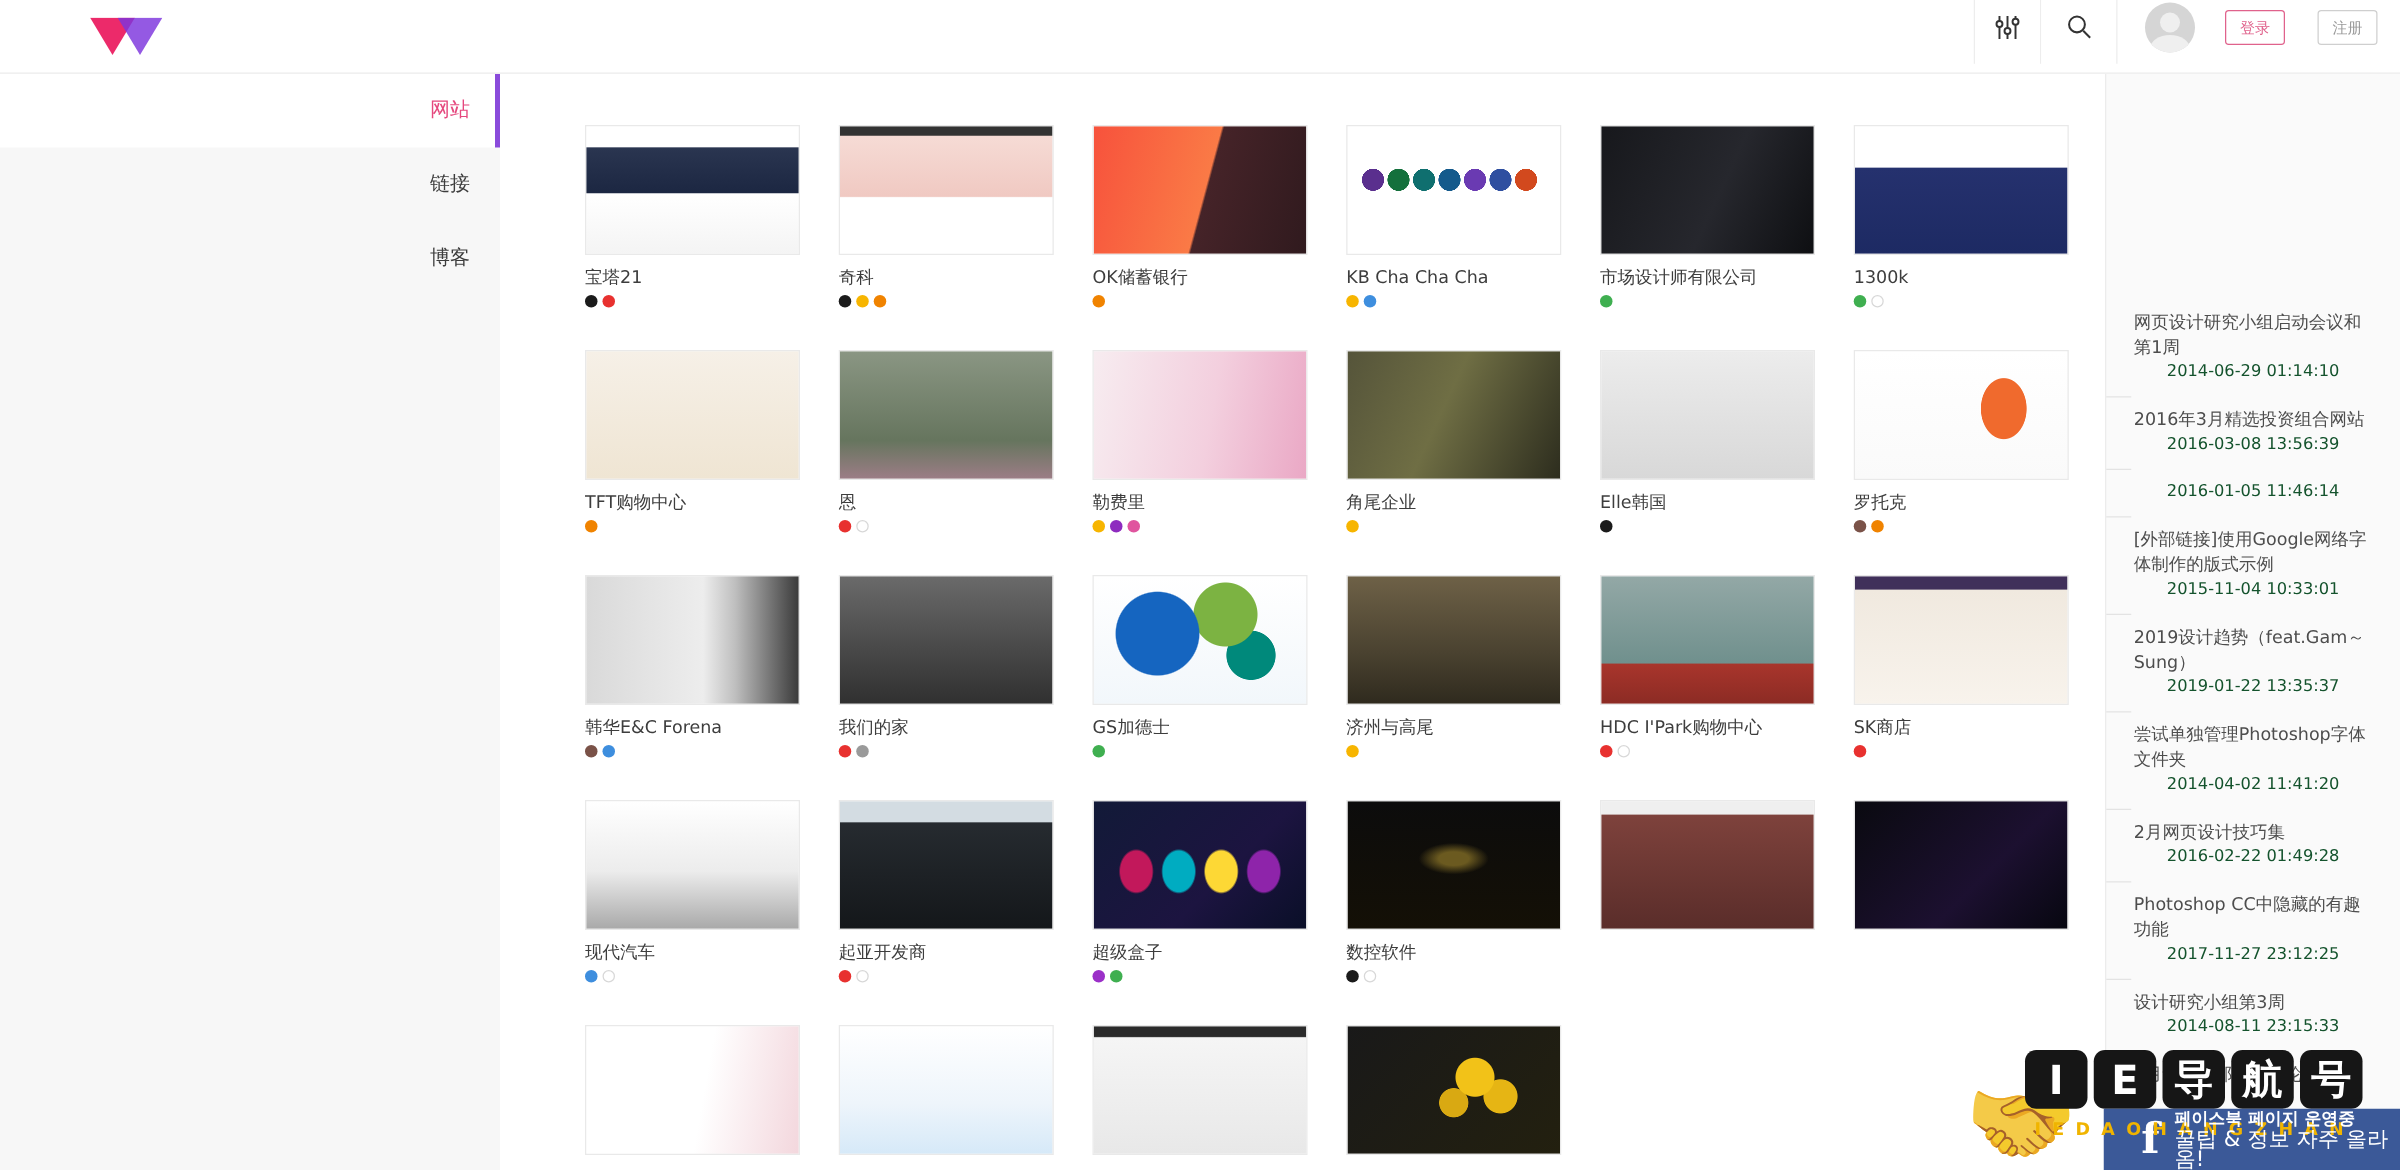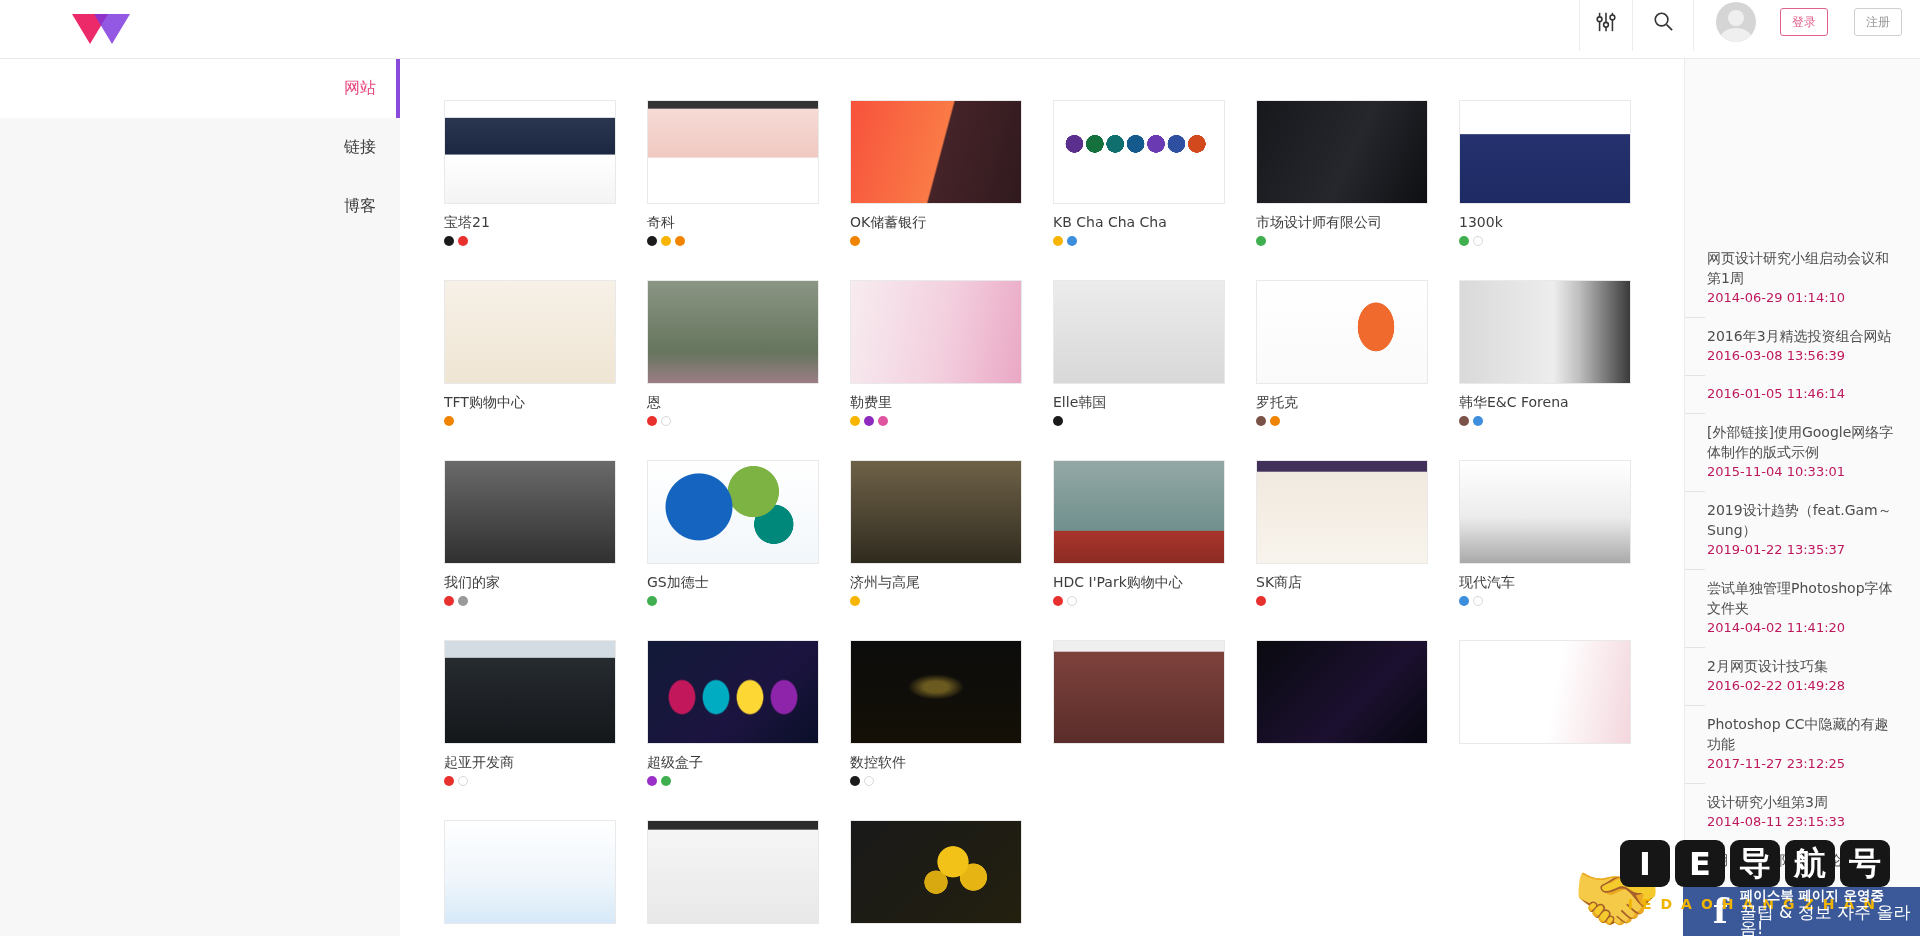--- a/index.html
+++ b/index.html
@@ -31,38 +31,38 @@
 
   
   .sidenav{position:absolute;left:0;top:59px;width:400px;height:877px;background:#f7f7f7;z-index:20}
   .side-item{height:59px;display:flex;align-items:center;justify-content:flex-end;
     padding-right:24px;font-size:16px;color:#3c3c3c;cursor:pointer;position:relative}
   .side-item.active{background:#fff;color:var(--accent-pink)}
   .side-item.active .active-bar{position:absolute;right:0;top:0;width:4px;height:59px;
     background:var(--accent-purple)}
 
   
-  .main{position:absolute;left:400px;top:59px;width:1284px;height:877px;background:#fff;
+  .main{position:absolute;left:424px;top:59px;width:1284px;height:877px;background:#fff;
     padding:41px 0 0 44px}
   .grid{width:1203px;display:flex;flex-wrap:wrap;column-gap:31px}
   .card{width:172px;margin-bottom:34px;cursor:pointer}
   .thumb{width:172px;height:104px;border:1px solid #e9e9e9;background-size:cover}
   .card-title{margin-top:9px;font-size:14px;line-height:18px;color:#3d3d3d;
     white-space:nowrap;overflow:hidden}
   .dots{margin-top:5px;height:10px;display:flex;gap:4px}
   .dot{width:10px;height:10px;border-radius:50%}
   .dot.hollow{border:1px solid #d8d8d8}
 
   
   .rightbar{position:absolute;right:0;top:59px;width:236px;height:877px;background:#fafafa;
     border-left:1px solid #ececec;z-index:25;padding-top:180px}
   .article{padding:9px 22px;cursor:pointer;position:relative}
   .article + .article::before{content:"";position:absolute;left:0;top:0;width:20px;height:1px;background:#e3e3e3}
   .article-title{font-size:14px;line-height:20px;color:#4d4d4d}
-  .article-date{font-size:13px;line-height:20px;color:#be185d;text-align:left}
+  .article-date{font-size:13px;line-height:20px;color:#14532d;text-align:center}
 
   
   .watermark{position:absolute;right:0;bottom:0;width:430px;height:150px;z-index:40;pointer-events:none}
   .handshake{position:absolute;right:258px;bottom:2px;font-size:72px;line-height:1;
     filter:grayscale(.2)}
   .stamps{position:absolute;right:30px;bottom:49px;display:flex;gap:5px}
   .stamp{width:50px;height:47px;background:var(--stamp-dark);border-radius:9px;color:#fff;
     display:flex;align-items:center;justify-content:center;font-size:32px;font-weight:bold}
   .latin{position:absolute;right:36px;bottom:24px;color:var(--latin-yellow);font-weight:bold;
     font-size:14px;letter-spacing:9px;z-index:2;white-space:nowrap}
@@ -195,20 +195,27 @@
       <div class="card">
         <div class="thumb" style="background: linear-gradient(100deg, rgb(247, 236, 240) 0%, rgb(243, 207, 222) 55%, rgb(234, 168, 197) 100%);"></div>
         <div class="card-title">勒费里</div>
         <div class="dots">
           <span class="dot" style="background: rgb(247, 181, 0);"></span>
           <span class="dot" style="background: rgb(142, 43, 191);"></span>
           <span class="dot" style="background: rgb(224, 85, 159);"></span>
         </div>
       </div>
       <div class="card">
+        <div class="thumb" style="background: linear-gradient(115deg, rgb(85, 84, 58) 0%, rgb(111, 110, 68) 45%, rgb(45, 45, 30) 100%);"></div>
+        <div class="card-title">角尾企业</div>
+        <div class="dots">
+          <span class="dot" style="background: rgb(247, 181, 0);"></span>
+        </div>
+      </div>
+      <div class="card">
         <div class="thumb" style="background: linear-gradient(rgb(236, 236, 236) 0%, rgb(216, 216, 216) 100%);"></div>
         <div class="card-title">Elle韩国</div>
         <div class="dots">
           <span class="dot" style="background: rgb(27, 27, 27);"></span>
         </div>
       </div>
       <div class="card">
         <div class="thumb" style="background: radial-gradient(30px 40px at 70% 45%, rgb(240, 106, 45) 60%, transparent 62%), linear-gradient(rgb(255, 255, 255) 0%, rgb(250, 250, 250) 100%);"></div>
         <div class="card-title">罗托克</div>
         <div class="dots">

